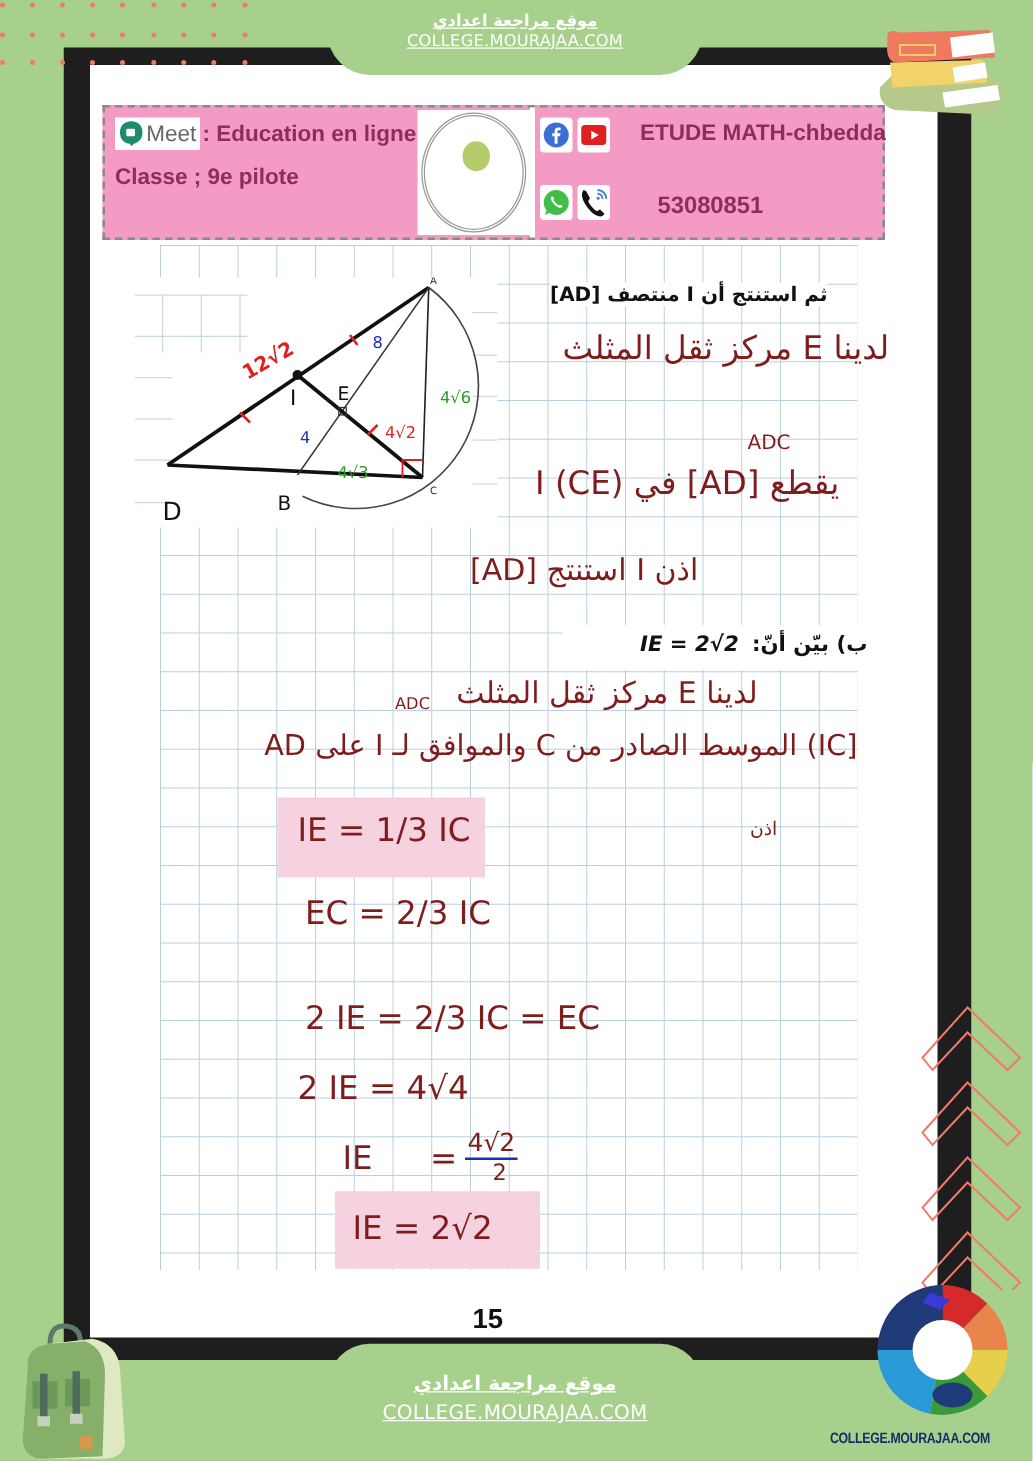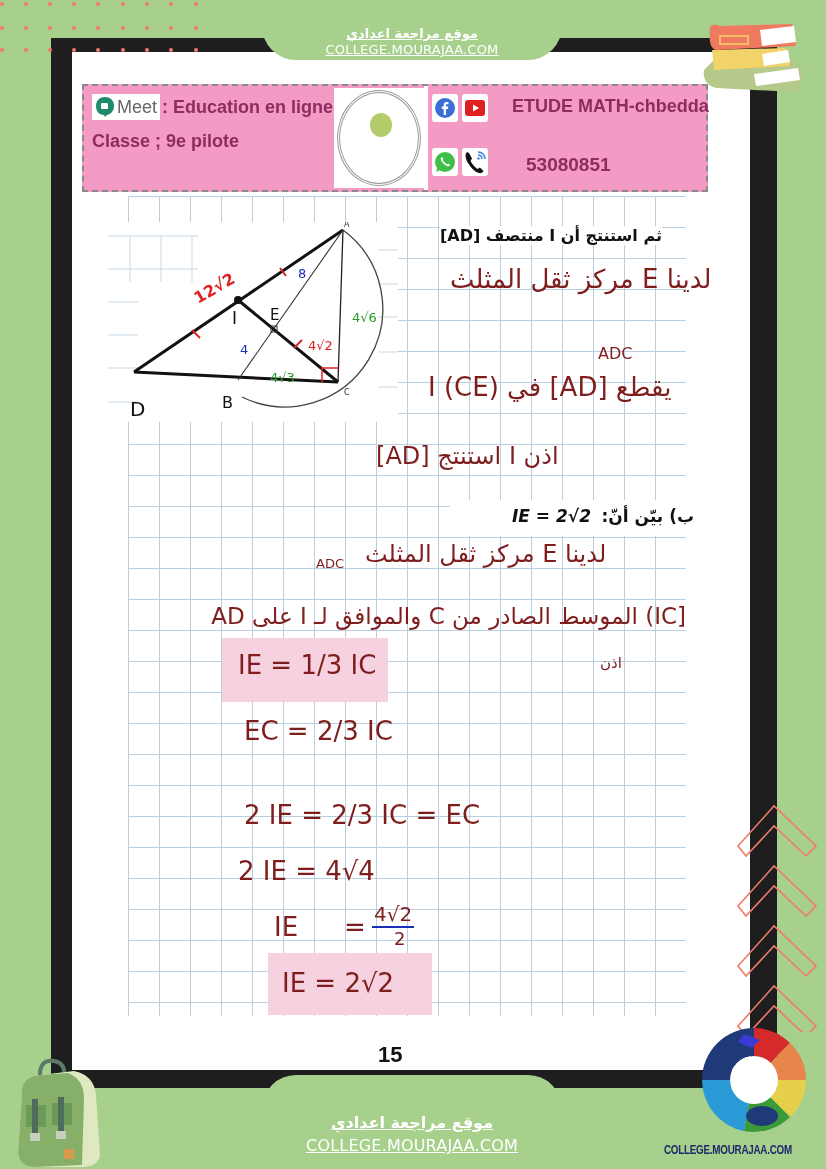--- a/index.html
+++ b/index.html
@@ -7,21 +7,21 @@
   body { background: #a8d08d; position: relative; font-family: "Liberation Sans", sans-serif; }
 
   .dots { position: absolute; left: 0; top: 0; width: 200px; height: 52px; }
   .dot { position: absolute; width: 4px; height: 4px; border-radius: 50%; background: #f07a6a; }
 
   .frame { position: absolute; left: 51px; top: 38px; width: 726px; height: 1050px; background: #1e1e1e; }
   .page { position: absolute; left: 72px; top: 52px; width: 678px; height: 1018px; background: #ffffff; }
 
   .top-tab { position: absolute; left: 262px; top: 0; width: 300px; height: 60px; background: #a8d08d; border-radius: 0 0 34px 34px; text-align: center; color: #fff; }
   .bottom-tab { position: absolute; left: 262px; top: 1075px; width: 300px; height: 94px; background: #a8d08d; border-radius: 34px 34px 0 0; text-align: center; color: #fff; }
-  .tab-ar { font-family: "DejaVu Sans", sans-serif; font-weight: bold; font-size: 14px; text-decoration: underline; display: block; margin-top: 16px; }
+  .tab-ar { font-family: "DejaVu Sans", sans-serif; font-weight: bold; font-size: 14px; text-decoration: underline; display: block; }
   .tab-url { font-family: "DejaVu Sans", sans-serif; font-size: 14px; text-decoration: underline; display: block; letter-spacing: 0.2px; }
   .top-tab .tab-ar { padding-top: 10px; font-size: 13px; }
   .top-tab .tab-url { font-size: 13px; margin-top: 1px; }
   .bottom-tab .tab-ar { padding-top: 22px; font-size: 16px; }
   .bottom-tab .tab-url { font-size: 16px; margin-top: 4px; }
 
   .header-banner { position: absolute; left: 82px; top: 84px; width: 626px; height: 108px; background: #f39bc4; border: 2px dashed #8a8a8a; }
   .hb-left { position: absolute; left: 8px; top: 4px; width: 240px; }
   .hb-name, .hb-meet, .hb-class { color: #8e2c5e; font-weight: bold; font-size: 18px; line-height: 34px; white-space: nowrap; }
   .hb-meet { display: flex; align-items: center; }
@@ -226,21 +226,21 @@
 <div class="hand" style="left:428px;top:372px;font-size:26px;" dir="rtl">يقطع [AD] في I  (CE)</div>
 <div class="hand" style="left:376px;top:442px;font-size:24px;" dir="rtl">اذن I استنتج [AD]</div>
 
 <div class="print" style="left:450px;top:500px;width:250px;height:36px;padding:6px 6px;font-size:17px;display:flex;justify-content:space-between;">
   <span style="font-style:italic;margin-left:56px;">IE = 2√2</span>
   <span dir="rtl">ب) بيّن أنّ:</span>
 </div>
 
 <div class="hand" style="left:365px;top:540px;font-size:24px;" dir="rtl">لدينا E مركز ثقل المثلث</div>
 <div class="hand" style="left:316px;top:556px;font-size:13px;">ADC</div>
-<div class="hand" style="left:168px;top:584px;font-size:23px;width:518px;text-align:right;margin-top:19px;" dir="rtl">[IC) الموسط الصادر من C والموافق لـ I على AD</div>
+<div class="hand" style="left:168px;top:584px;font-size:23px;width:518px;text-align:right;" dir="rtl">[IC) الموسط الصادر من C والموافق لـ I على AD</div>
 <div class="hand" style="left:600px;top:654px;font-size:15px;" dir="rtl">اذن</div>
 
 <div class="hand" style="left:238px;top:650px;font-size:26px;">IE = 1/3 IC</div>
 <div class="hand" style="left:244px;top:716px;font-size:26px;">EC = 2/3 IC</div>
 <div class="hand" style="left:244px;top:800px;font-size:26px;">2 IE = 2/3 IC = EC</div>
 <div class="hand" style="left:238px;top:856px;font-size:26px;">2 IE = 4√4</div>
 
 <div class="hand" style="left:274px;top:912px;font-size:26px;">IE</div>
 <div class="hand" style="left:344px;top:912px;font-size:26px;">=</div>
 <div class="hand" style="left:372px;top:902px;font-size:20px;border-bottom:2px solid #1a2fb8;padding:0 2px;">4√2</div>

